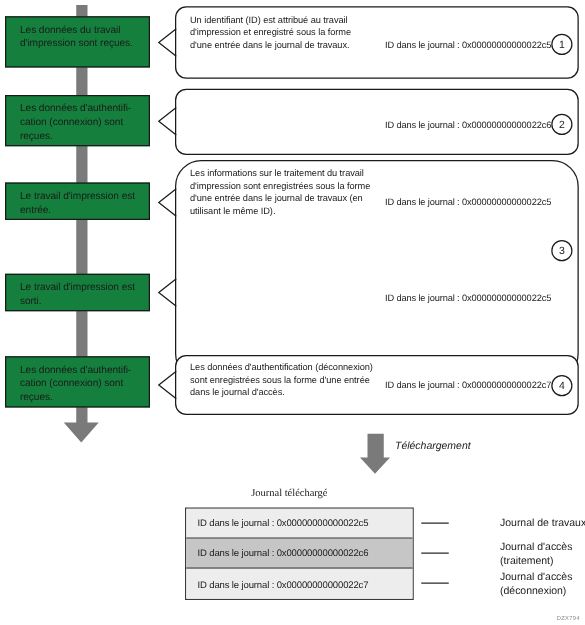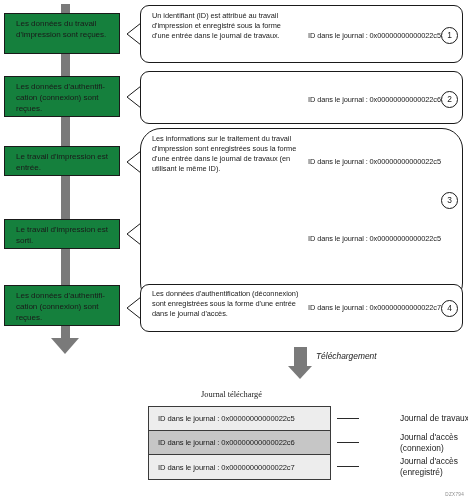--- a/index.html
+++ b/index.html
@@ -198,24 +198,24 @@
   </div>
 
   <div class="leader" style="top:418px;"></div>
   <div class="leg-label" style="top:413px;">
     <div>Journal de travaux</div>
   </div>
 
   <div class="leader" style="top:442px;"></div>
   <div class="leg-label" style="top:432px;">
     <div>Journal d'accès</div>
-    <div>(connexion)</div>
+    <div>(traitement)</div>
   </div>
 
   <div class="leader" style="top:466px;"></div>
   <div class="leg-label" style="top:456px;">
     <div>Journal d'accès</div>
-    <div>(enregistré)</div>
+    <div>(déconnexion)</div>
   </div>
 
   <div class="watermark">DZX794</div>
 
 </div>
 
 </body></html>

